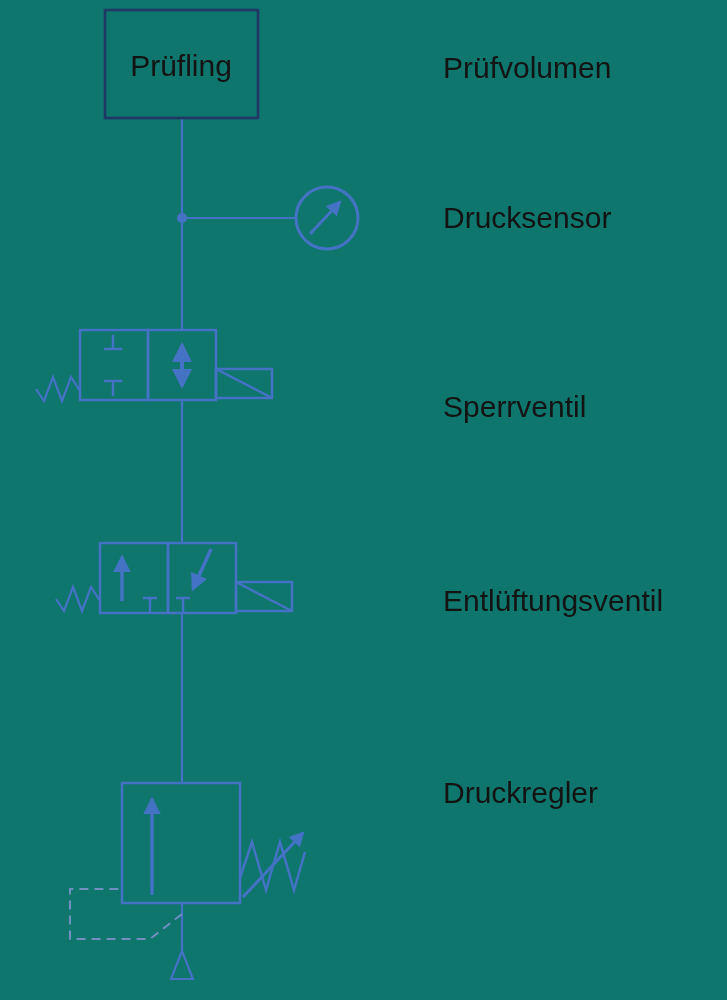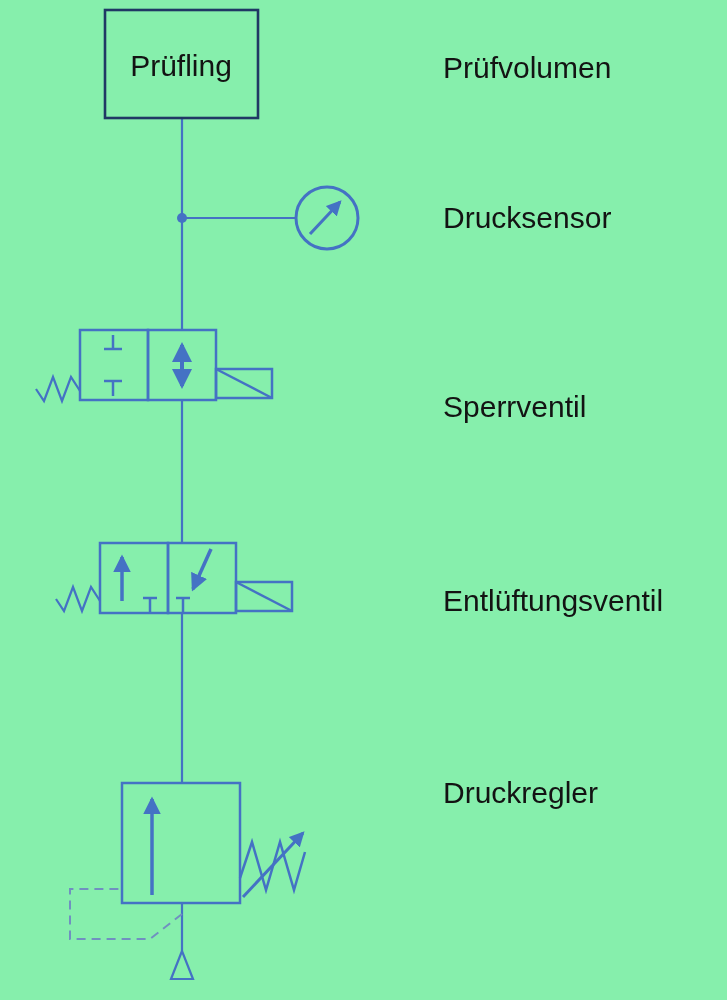--- a/index.html
+++ b/index.html
@@ -1,21 +1,21 @@
 <!DOCTYPE html>
 <html style="--line: #4472C4; --dash: #7090C0; --box_border: #203864; --text: #131313; --background: #FFFFFF;"><head>
 <meta charset="utf-8">
 <title>Pneumatic Test Circuit Diagram</title>
 <style>
   html, body { margin: 0; padding: 0; background: #ffffff; }
   .canvas {
     position: relative;
     width: 727px;
     height: 1000px;
-    background: #86efac;
+    background: #0f766e;
     font-family: "Liberation Sans", sans-serif;
     overflow: hidden;
   }
   svg { display: block; }
   .ln   { stroke: var(--line); fill: none; }
   .fill-line { fill: var(--line); stroke: none; }
   .dash { stroke: var(--dash); fill: none; stroke-width: 2; stroke-dasharray: 9 6; }
   .boxdark { stroke: var(--box_border); fill: none; stroke-width: 2.6; }
   .w2  { stroke-width: 2.2; }
   .w25 { stroke-width: 2.5; }

